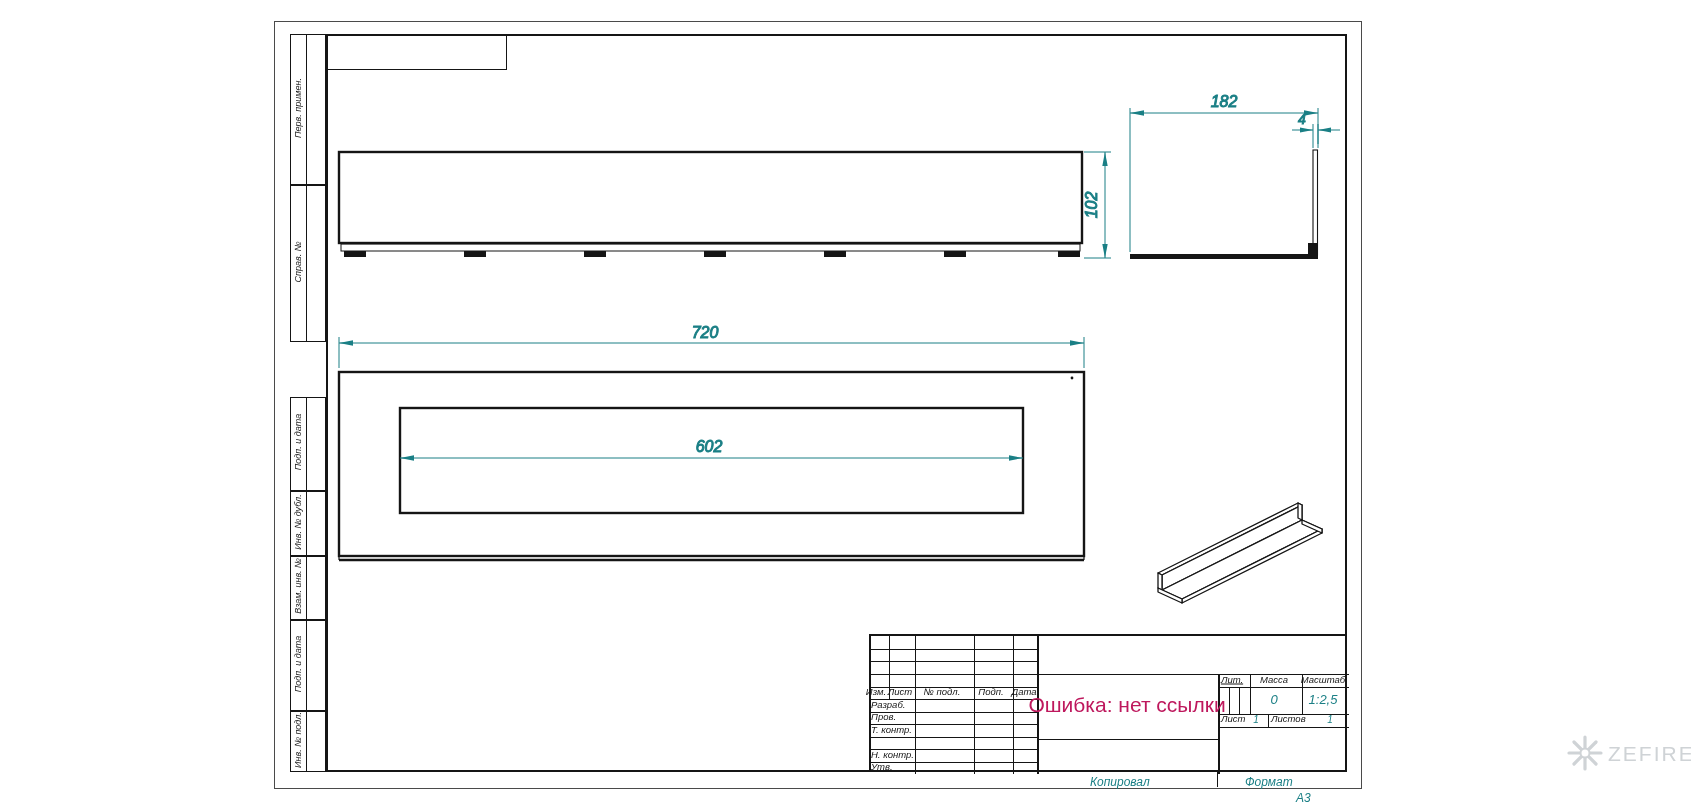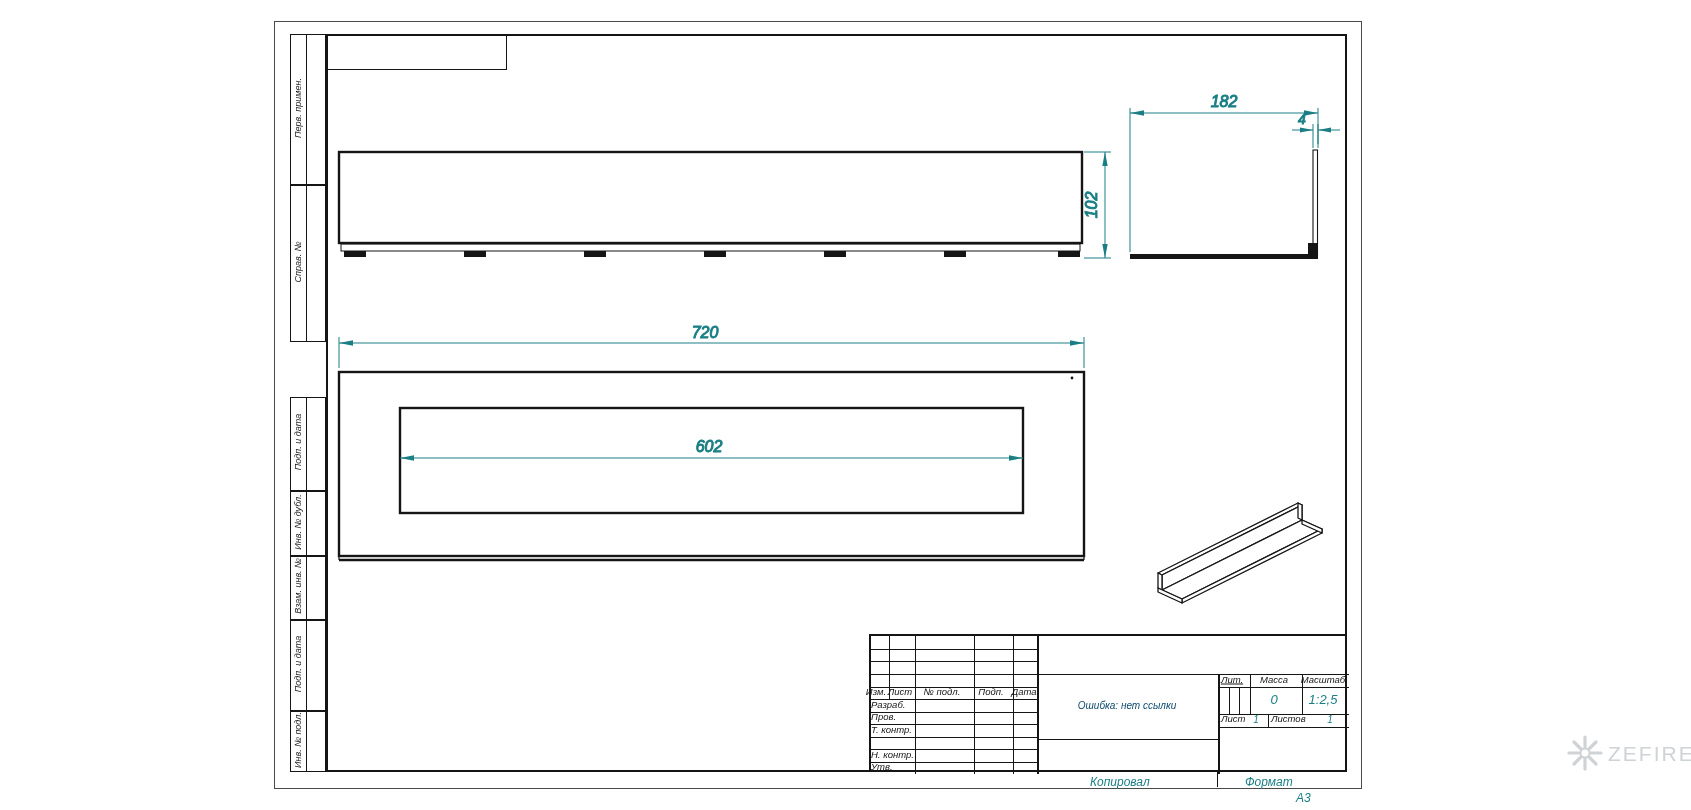--- a/index.html
+++ b/index.html
@@ -13,21 +13,21 @@
   .marginbox{border:1.4px solid #151515;box-sizing:border-box;}
   .marginbox .split{position:absolute;left:15px;top:0;bottom:0;width:1px;background:#151515;}
   .vtext{position:absolute;left:-23px;top:50%;width:60px;margin-top:-7px;transform:rotate(-90deg);
          transform-origin:center;font-style:italic;font-size:9px;color:#1c1c1c;text-align:center;
          white-space:nowrap;}
   .tb{border:2px solid #151515;box-sizing:border-box;background:transparent;}
   .tbl{position:absolute;background:#151515;}
   .lbl{position:absolute;font-style:italic;font-size:9.5px;color:#161616;white-space:nowrap;}
   .lblc{transform:translate(-50%,-50%);}
   .dimtxt{font-style:italic;fill:#1a7f85;font-family:"Liberation Sans",sans-serif;}
-  .err{position:absolute;font-style:italic;font-size:10px;color:#0c4a6e;white-space:nowrap;
+  .err{position:absolute;font-size:21px;color:#be185d;white-space:nowrap;
        transform:translate(-50%,-50%);}
   .val{position:absolute;font-style:italic;font-size:13px;color:#1a7f85;transform:translate(-50%,-50%);white-space:nowrap;}
   .foot-txt{position:absolute;font-style:italic;font-size:12px;color:#1a7f85;white-space:nowrap;}
   .brand{position:absolute;font-size:21px;letter-spacing:2px;color:#cfd3d6;font-family:"Liberation Sans",sans-serif;}
 </style>
 </head>
 <body>
 
 <div id="canvas">
 

